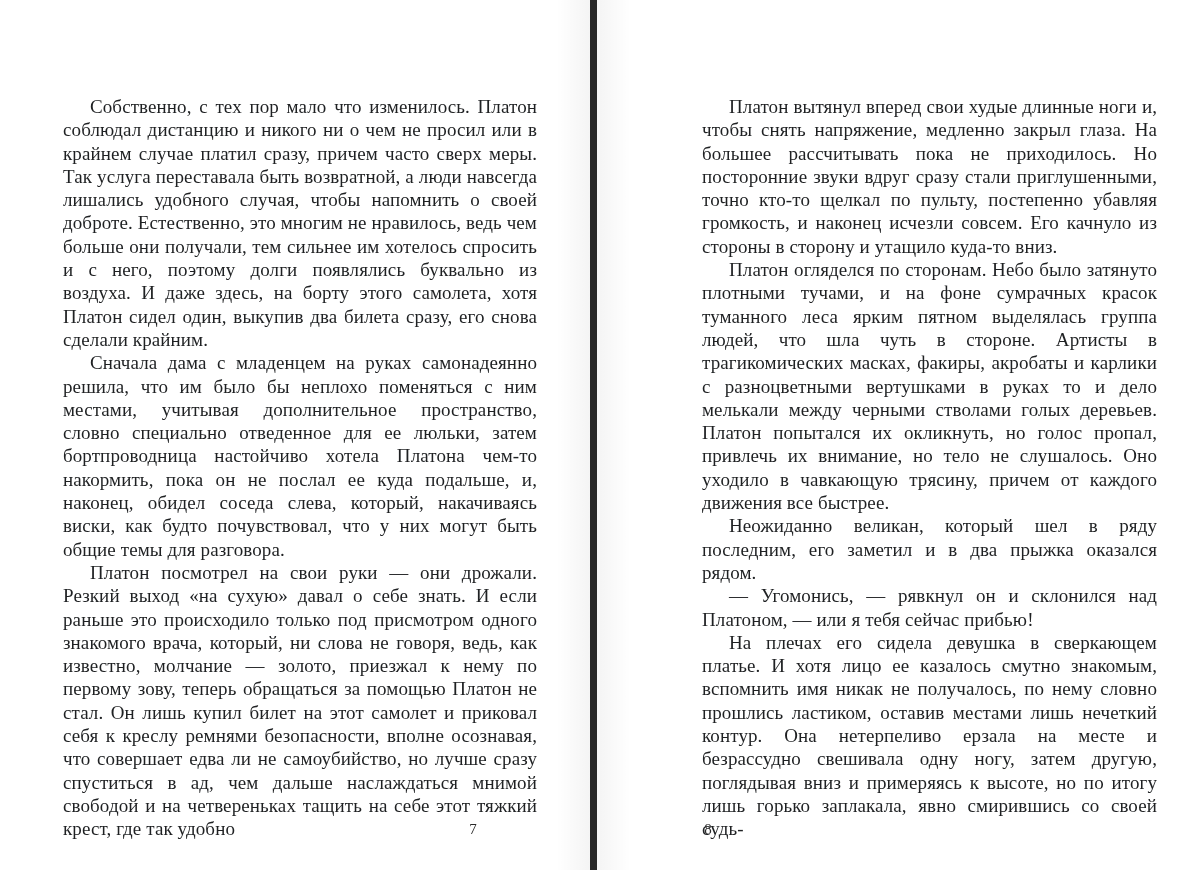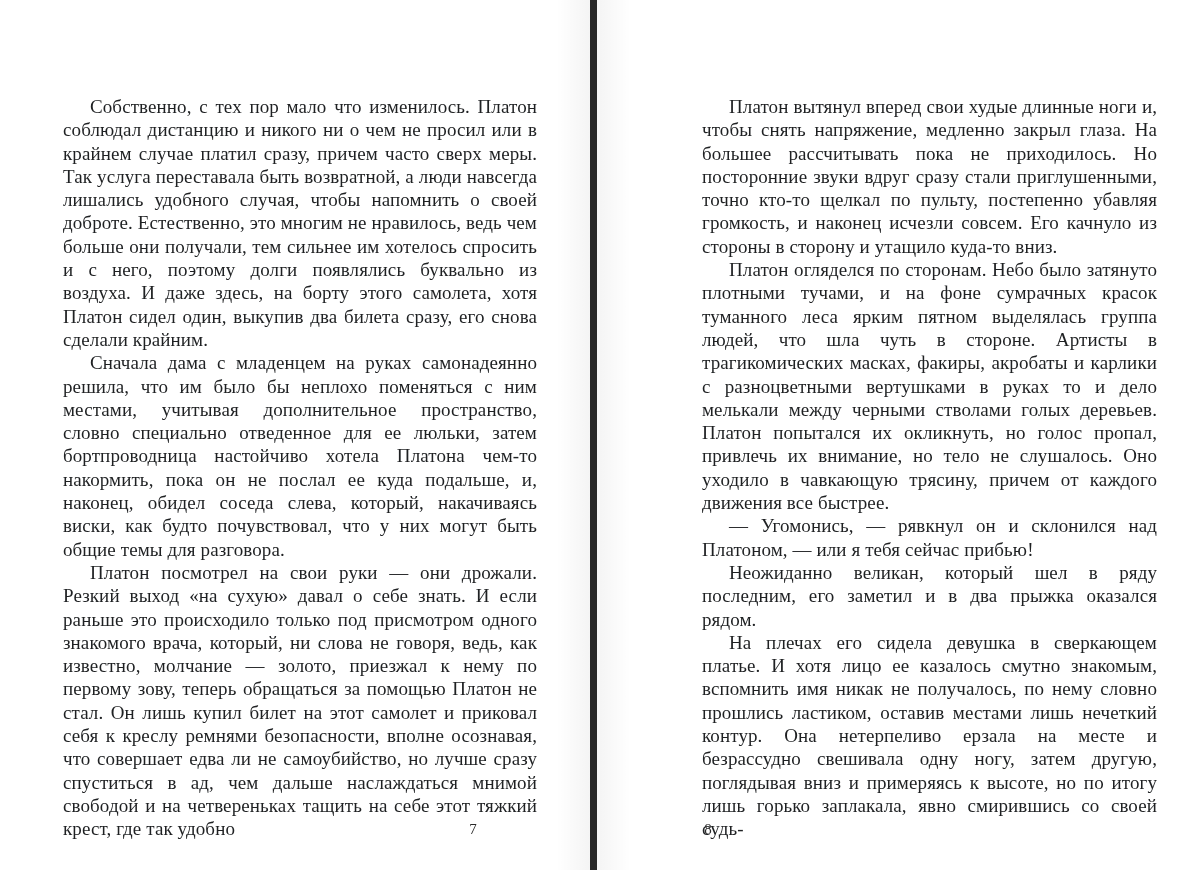--- a/index.html
+++ b/index.html
@@ -86,20 +86,20 @@
   </section>
 
   <div class="gutter-shade-left"></div>
   <div class="spine"></div>
   <div class="gutter-shade-right"></div>
 
   <section>
     <div class="text-block right">
       <p>Платон вытянул вперед свои худые длинные ноги и, чтобы снять напряжение, медленно закрыл глаза. На большее рассчитывать пока не приходилось. Но посторонние звуки вдруг сразу стали приглушенными, точно кто-то щелкал по пульту, постепенно убавляя громкость, и наконец исчезли совсем. Его качнуло из стороны в сторону и утащило куда-то вниз.</p>
       <p>Платон огляделся по сторонам. Небо было затянуто плотными тучами, и на фоне сумрачных красок туманного леса ярким пятном выделялась группа людей, что шла чуть в стороне. Артисты в трагикомических масках, факиры, акробаты и карлики с разноцветными вертушками в руках то и дело мелькали между черными стволами голых деревьев. Платон попытался их окликнуть, но голос пропал, привлечь их внимание, но тело не слушалось. Оно уходило в чавкающую трясину, причем от каждого движения все быстрее.</p>
+      <p>Неожиданно великан, который шел в ряду последним, его заметил и в два прыжка оказался рядом.</p>
       <p>— Угомонись, — рявкнул он и склонился над Платоном, — или я тебя сейчас прибью!</p>
-      <p>Неожиданно великан, который шел в ряду последним, его заметил и в два прыжка оказался рядом.</p>
       <p>На плечах его сидела девушка в сверкающем платье. И хотя лицо ее казалось смутно знакомым, вспомнить имя никак не получалось, по нему словно прошлись ластиком, оставив местами лишь нечеткий контур. Она нетерпеливо ерзала на месте и безрассудно свешивала одну ногу, затем другую, поглядывая вниз и примеряясь к высоте, но по итогу лишь горько заплакала, явно смирившись со своей судь-</p>
     </div>
     <div class="folio right">8</div>
   </section>
 
 </div>
 
 </body></html>

